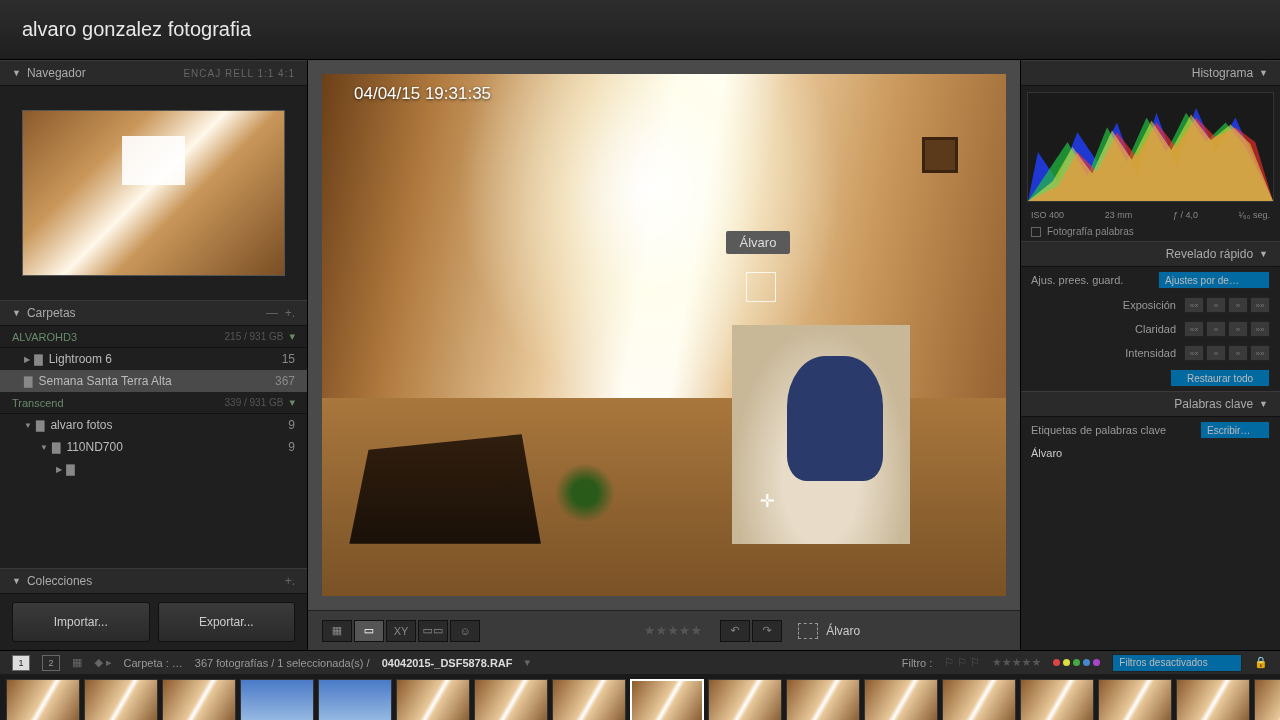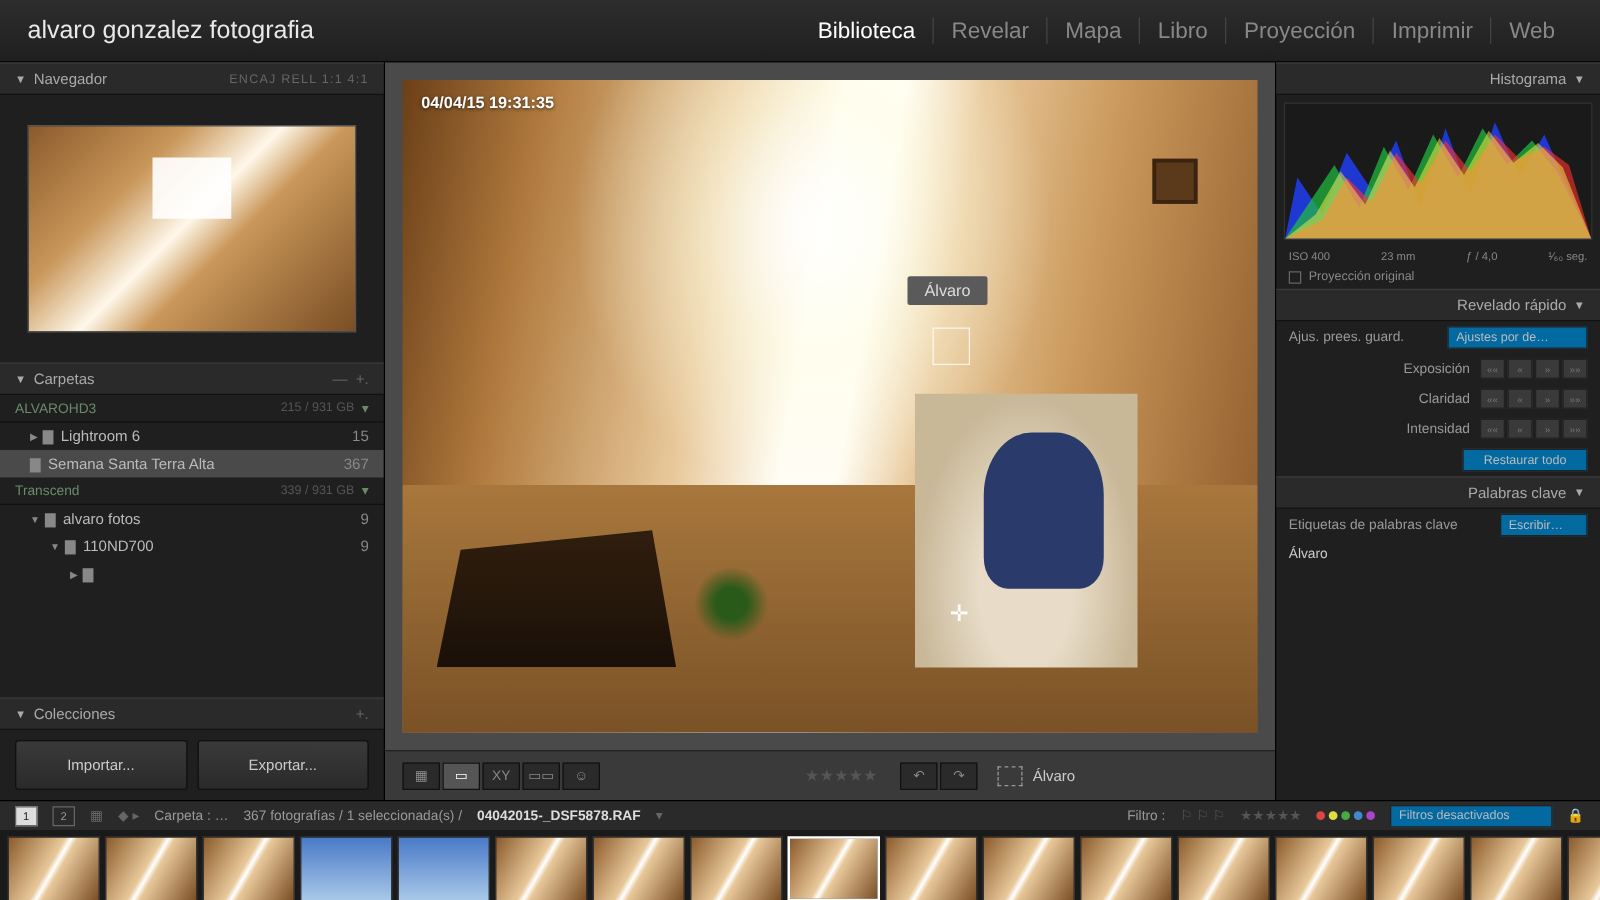--- a/index.html
+++ b/index.html
@@ -1,17 +1,17 @@
 <!DOCTYPE html>
 <html><head>
 <meta charset="utf-8">
 <style>
 *{margin:0;padding:0;box-sizing:border-box;font-family:"Helvetica Neue",Arial,sans-serif;-webkit-font-smoothing:antialiased}
 body{width:1280px;height:720px;background:#1a1a1a;color:#ccc;overflow:hidden;font-size:12px}
-.topbar{height:50px;background:linear-gradient(#2d2d2d,#1f1f1f);display:flex;align-items:center;padding:0 22px;border-bottom:1px solid #000}
+.topbar{height:60px;background:linear-gradient(#2d2d2d,#1f1f1f);display:flex;align-items:center;padding:0 22px;border-bottom:1px solid #000}
 .identity{font-size:20px;color:#e8e8e8;font-weight:300;flex:1}
 .modules{display:flex;gap:0;font-size:18px;color:#888}
 .modules span{padding:0 14px;cursor:pointer;border-right:1px solid #444}
 .modules span:last-child{border-right:none}
 .modules span.active{color:#fff;font-weight:500}
 .main{display:flex;height:590px}
 .left{width:308px;background:#1f1f1f;display:flex;flex-direction:column;border-right:1px solid #000}
 .right{width:260px;background:#1f1f1f;display:flex;flex-direction:column;border-left:1px solid #000}
 .center{flex:1;background:#4a4a4a;display:flex;flex-direction:column}
 .panel-hdr{height:26px;background:#2a2a2a;display:flex;align-items:center;padding:0 12px;font-size:12px;color:#aaa;border-top:1px solid #3a3a3a;border-bottom:1px solid #111}
@@ -29,21 +29,21 @@
 .frow.sel{background:#4a4a4a}
 .frow .fi{margin-right:6px;color:#888;font-size:11px}
 .frow .ar{margin-right:4px;color:#888;font-size:8px}
 .frow .cnt{margin-left:auto;color:#888}
 .btnrow{display:flex;gap:8px;padding:8px 12px}
 .btn{flex:1;height:40px;background:linear-gradient(#3a3a3a,#2a2a2a);border:1px solid #111;border-radius:3px;display:flex;align-items:center;justify-content:center;color:#ccc;font-size:12px;cursor:pointer}
 .preview-area{flex:1;padding:14px;display:flex;align-items:stretch;justify-content:center;position:relative}
 .photo{flex:1;background:linear-gradient(100deg,#6b3f18 0%,#b07a3e 15%,#e8c89a 35%,#fffdf5 46%,#fffdf5 52%,#e8c89a 60%,#c9975a 75%,#8a5628 100%);position:relative;overflow:hidden}
 .photo .wall{position:absolute;inset:0;background:radial-gradient(ellipse at 48% 22%, rgba(255,255,255,.95) 0%, rgba(255,255,230,.5) 18%, transparent 38%)}
 .photo .floor{position:absolute;left:0;right:0;bottom:0;height:38%;background:linear-gradient(#a8773d,#7a5226)}
-.photo .timestamp{position:absolute;top:10px;left:15px;color:#fff;font-size:13px;font-weight:700;text-shadow:0 1px 3px rgba(0,0,0,.7)}
+.photo .timestamp{position:absolute;top:10px;left:32px;color:#fff;font-size:17px;font-weight:400;text-shadow:0 1px 3px rgba(0,0,0,.7)}
 .photo .facebox{position:absolute;left:62%;top:38%;width:30px;height:30px;border:1px solid rgba(255,255,255,.8)}
 .photo .facelabel{position:absolute;left:59%;top:30%;padding:4px 14px;background:#5a5a5a;color:#ddd;font-size:13px;border-radius:2px}
 .photo .cross{position:absolute;left:64%;bottom:16%;color:#fff;font-size:18px}
 .photo .frame{position:absolute;right:7%;top:12%;width:36px;height:36px;background:#5a3a1a;border:3px solid #3a2410}
 .photo .fern{position:absolute;left:34%;bottom:14%;width:60px;height:60px;background:radial-gradient(circle,#2a5a1a 30%,transparent 70%)}
 .photo .table{position:absolute;left:4%;bottom:10%;width:28%;height:30%;background:linear-gradient(#3a2410,#1a1008);clip-path:polygon(10% 40%,90% 30%,100% 100%,0 100%)}
 .photo .chair{position:absolute;right:14%;bottom:10%;width:26%;height:42%;background:radial-gradient(ellipse at 50% 70%,#e8dcc8 30%,#c8b898 70%)}
 .photo .person{position:absolute;right:18%;bottom:22%;width:14%;height:24%;background:#2a3a6a;border-radius:40% 40% 20% 20%}
 .toolbar{height:40px;background:#3a3a3a;display:flex;align-items:center;padding:0 14px;gap:8px;border-top:1px solid #222}
 .tb-grp{display:flex;gap:2px}
@@ -73,29 +73,20 @@
 .fs-thumb.sel{border:2px solid #fff}
 .fs-thumb.sky{background:linear-gradient(#4a7ac8,#a8c8e8)}
 .pm{margin-left:auto;color:#666}
 .tri-r{margin-left:6px}
 </style>
 </head>
 <body>
 
 <div class="topbar">
   <div class="identity">alvaro gonzalez fotografia</div>
-  <div class="modules">
-    <span class="active">Biblioteca</span>
-    <span>Revelar</span>
-    <span>Mapa</span>
-    <span>Libro</span>
-    <span>Proyección</span>
-    <span>Imprimir</span>
-    <span>Web</span>
-  </div>
 </div>
 
 <div class="main">
 
   <div class="left">
     <div class="panel-hdr">
       <span class="tri">▼</span>
       <span>Navegador</span>
       <span class="nav-modes">ENCAJ  RELL  1:1  4:1</span>
     </div>
@@ -211,21 +202,21 @@
       </svg>
     </div>
     <div class="histo-meta">
       <span>ISO 400</span>
       <span>23 mm</span>
       <span>ƒ / 4,0</span>
       <span>¹⁄₆₀ seg.</span>
     </div>
     <div class="chk">
       <div class="cb"></div>
-      <span>Proyección original</span>
+      <span>Fotografía palabras</span>
     </div>
 
     <div class="panel-hdr rgt">
       <span>Revelado rápido</span>
       <span class="tri">▼</span>
     </div>
     <div class="qd-row">
       <span class="lbl l">Ajus. prees. guard.</span>
       <div class="qd-sel">Ajustes por de…</div>
     </div>

